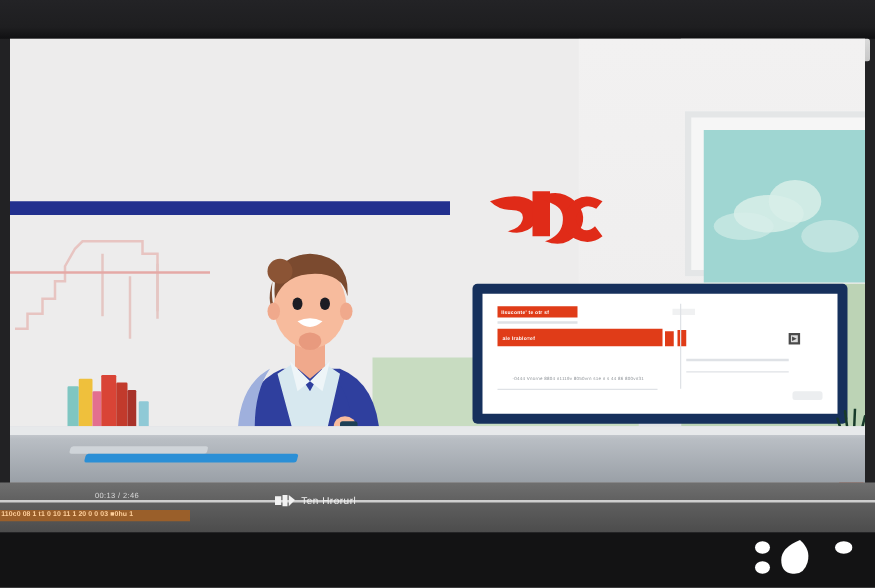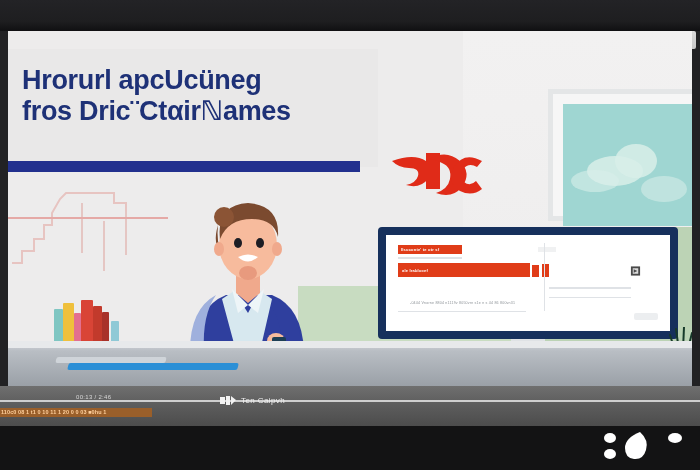--- a/index.html
+++ b/index.html
@@ -148,26 +148,20 @@
     </div>
 
     <svg class="wallchart" viewBox="0 0 128 132">
       <polyline points="4,104 14,104 14,92 26,92 26,80 36,80 36,66 44,66 44,54 52,40 58,34 66,34 106,34 106,44 118,44 118,90" fill="none" stroke="#e3a49f" stroke-width="2"></polyline>
       <line x1="74" y1="44" x2="74" y2="94" stroke="#dfa8a2" stroke-width="2"></line>
       <line x1="96" y1="62" x2="96" y2="112" stroke="#dfa8a2" stroke-width="2"></line>
       <line x1="118" y1="52" x2="118" y2="96" stroke="#dfa8a2" stroke-width="2"></line>
     </svg>
     <div class="wallchart-base"></div>
 
-    <div class="poster">
-      <div class="poster-title">
-        <div>Hrorurl apcUcüneg</div>
-        <div>fros Dric¨Ctαirℕames</div>
-      </div>
-    </div>
     <div class="poster-rule"></div>
 
     <div class="logo">
       <svg viewBox="0 0 106 58" width="106" height="58">
         <g fill="#e02b18">
           <path d="M6 20 q22 -8 34 0 q10 8 2 18 q-8 10 -22 6 q10 -2 12 -9 q2 -8 -9 -8 q-10 0 -17 -7z"></path>
           <path d="M40 12 l14 0 l0 36 l-14 0 z"></path>
           <path d="M44 18 q16 -10 30 2 q12 12 2 26 q-10 12 -26 6 q12 -4 14 -14 q2 -12 -8 -16 q-8 -4 -12 -4z"></path>
           <path d="M96 20 q-18 -10 -28 6 q-8 16 6 24 q12 6 22 -2 l-6 -8 q-6 6 -12 1 q-6 -6 -1 -13 q6 -7 14 -2z"></path>
         </g>
@@ -273,21 +267,21 @@
 
   <div class="player">
     <div class="time-top">00:13 / 2:46</div>
     <div class="track"></div>
     <div class="scrub">
       <svg class="scrub-icn" viewBox="0 0 16 11">
         <rect x="0" y="2" width="5" height="7" fill="#f2f2f2"></rect>
         <rect x="6" y="1" width="4" height="9" fill="#f2f2f2"></rect>
         <path d="M11 1 L16 5 L11 10 Z" fill="#f2f2f2"></path>
       </svg>
-      <span class="scrub-label">Ten Caipvh</span>
+      <span class="scrub-label">Ten Hrorurl</span>
     </div>
     <div class="codebar">
       <span>110c0 08 1 t1 0 10  11  1 20 0 0 03 ■0hu 1</span>
     </div>
   </div>
 
   <div class="letterbox-bottom"></div>
   <svg class="blobs" viewBox="0 0 82 34">
     <ellipse cx="10" cy="8" rx="6" ry="5" fill="#ffffff"></ellipse>
     <ellipse cx="10" cy="24" rx="6" ry="5" fill="#ffffff"></ellipse>

